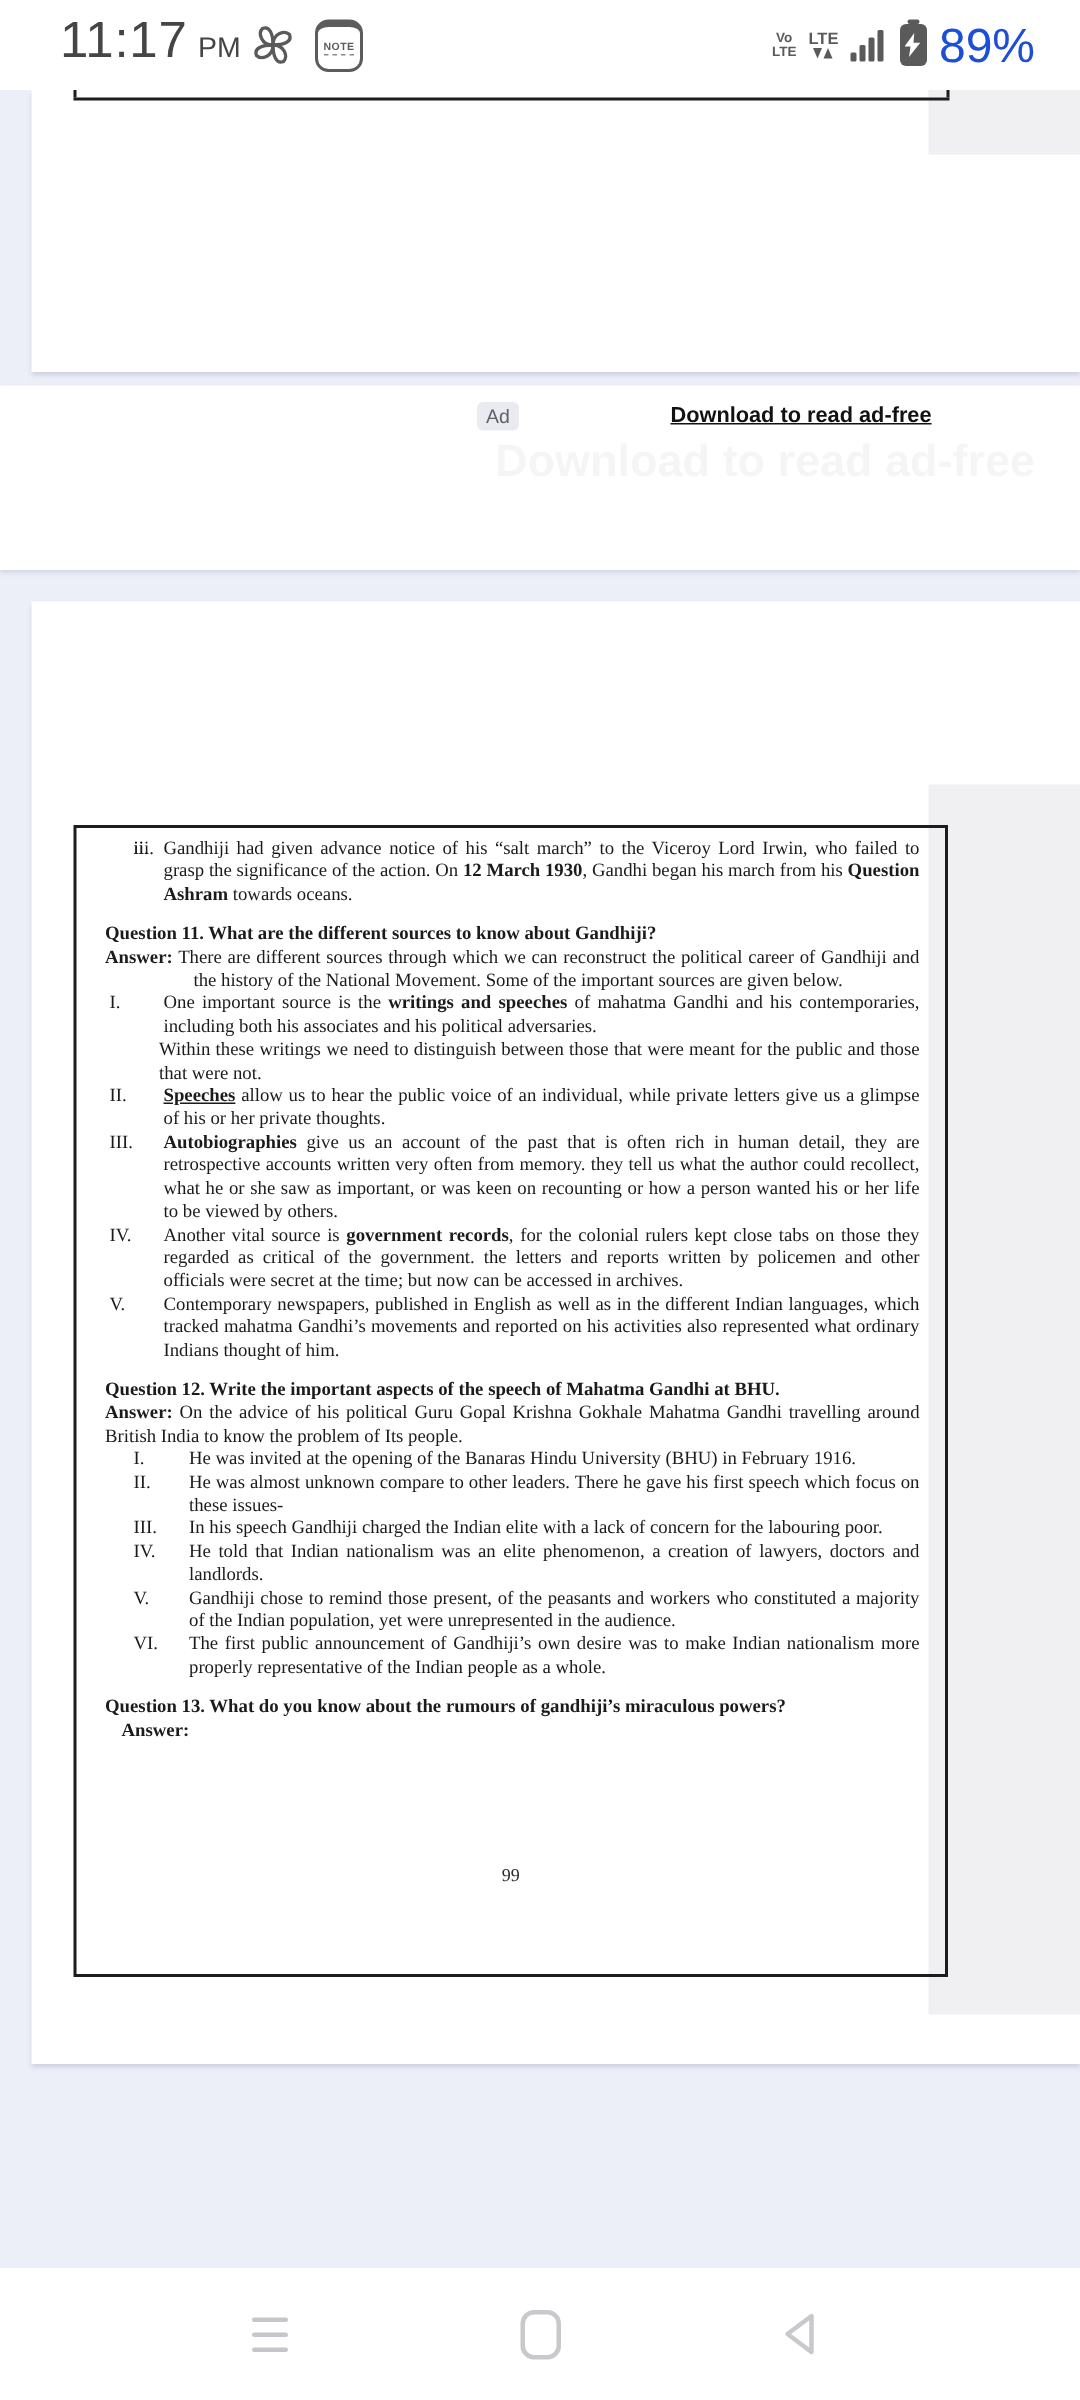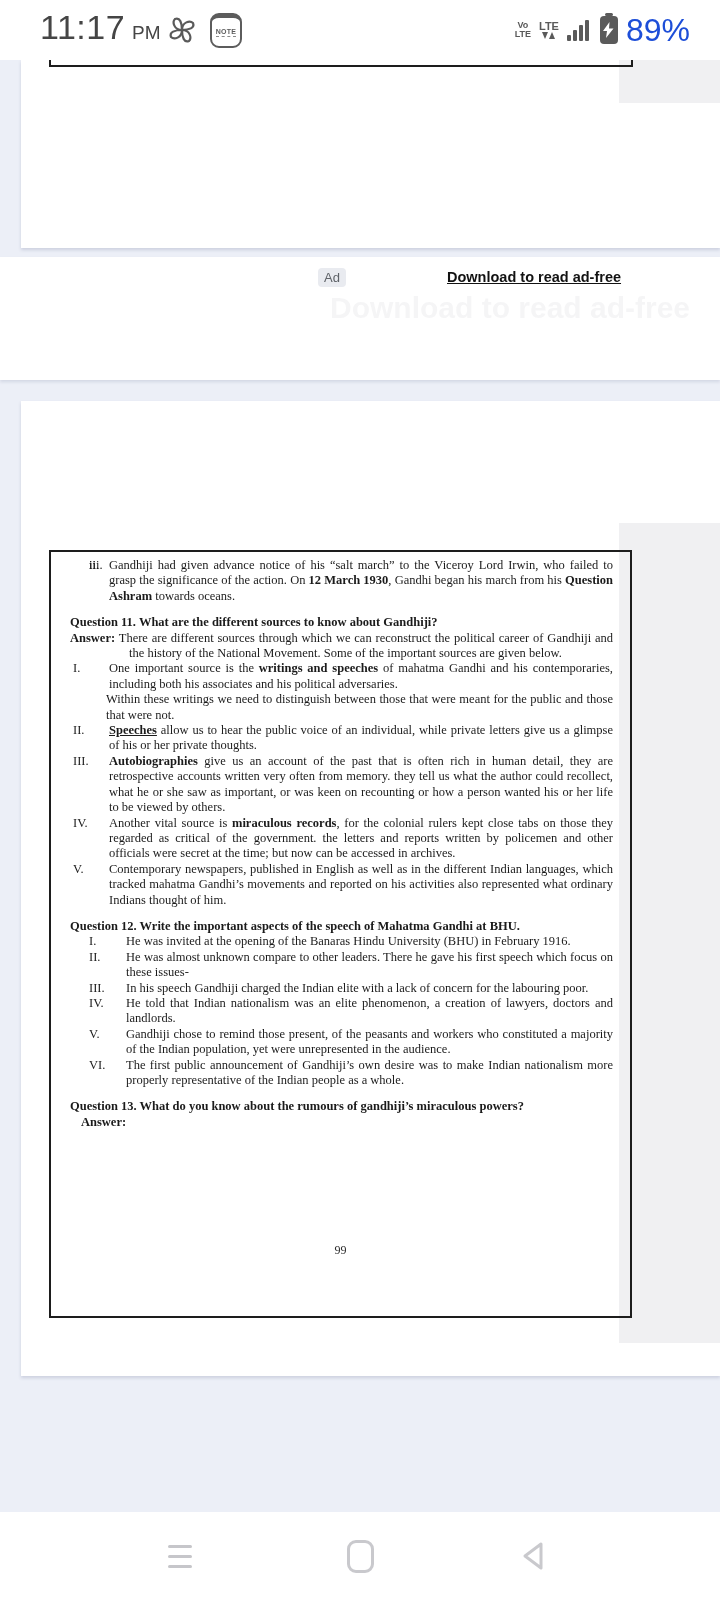--- a/index.html
+++ b/index.html
@@ -176,34 +176,35 @@
                 </div>
 
                 <div class="item" data-idx="2">
                   <span class="num">III.</span>
                   <span><span style="font-weight: bold;">Autobiographies</span><span> give us an account of the past that is often rich in human detail, they are retrospective accounts written very often from memory. they tell us what the author could recollect, what he or she saw as important, or was keen on recounting or how a person wanted his or her life to be viewed by others.</span></span>
                   
                 </div>
 
                 <div class="item" data-idx="3">
                   <span class="num">IV.</span>
-                  <span><span> Another vital source is </span><span style="font-weight: bold;">miraculous records</span><span>, for the colonial rulers kept close tabs on those they regarded as critical of the government. the letters and reports written by policemen and other officials were secret at the time; but now can be accessed in archives.</span></span>
+                  <span><span> Another vital source is </span><span style="font-weight: bold;">government records</span><span>, for the colonial rulers kept close tabs on those they regarded as critical of the government. the letters and reports written by policemen and other officials were secret at the time; but now can be accessed in archives.</span></span>
                   
                 </div>
 
                 <div class="item" data-idx="4">
                   <span class="num">V.</span>
                   <span><span> </span><span style="font-weight: normal;">Contemporary newspapers</span><span>, published in English as well as in the different Indian languages, which tracked mahatma Gandhi’s movements and reported on his activities also represented what ordinary Indians thought of him.</span></span>
                   
                 </div>
               </div>
           </div>
 
           <div class="question" data-idx="1">
             <div class="q-heading">Question 12. Write the important aspects of the speech of Mahatma Gandhi at BHU.</div>
+            <div class="ans"><span class="label">Answer:</span><span> </span><span><span>On the advice of his political Guru Gopal Krishna Gokhale Mahatma Gandhi travelling around British India to know the problem of Its people.</span></span></div>
             <div>
 
                 <div class="item" data-idx="0">
                   <span class="num">I.</span>
                   <span><span>He was invited at the opening of the Banaras Hindu University (BHU) in February 1916.</span></span>
                   
                 </div>
 
                 <div class="item" data-idx="1">
                   <span class="num">II.</span>

